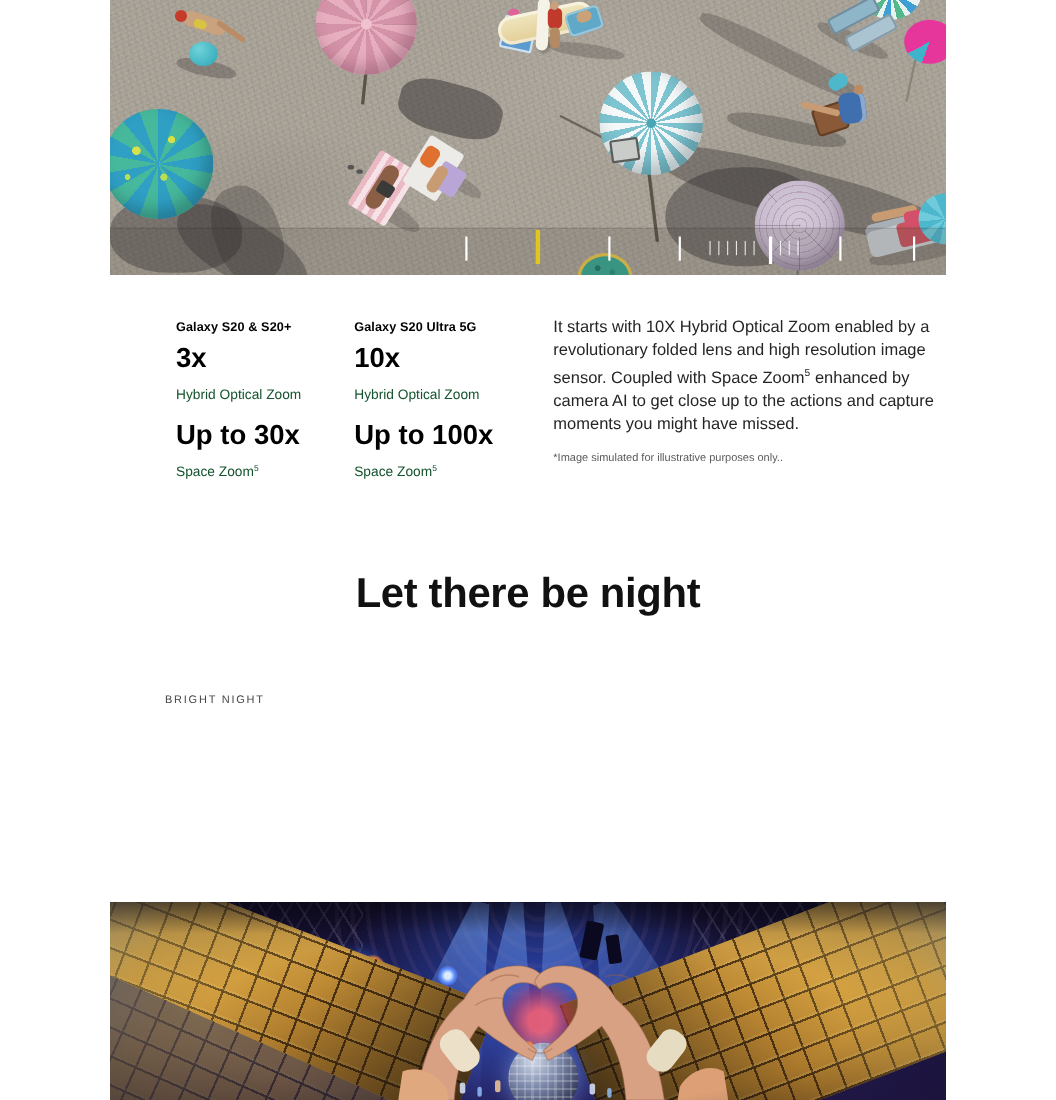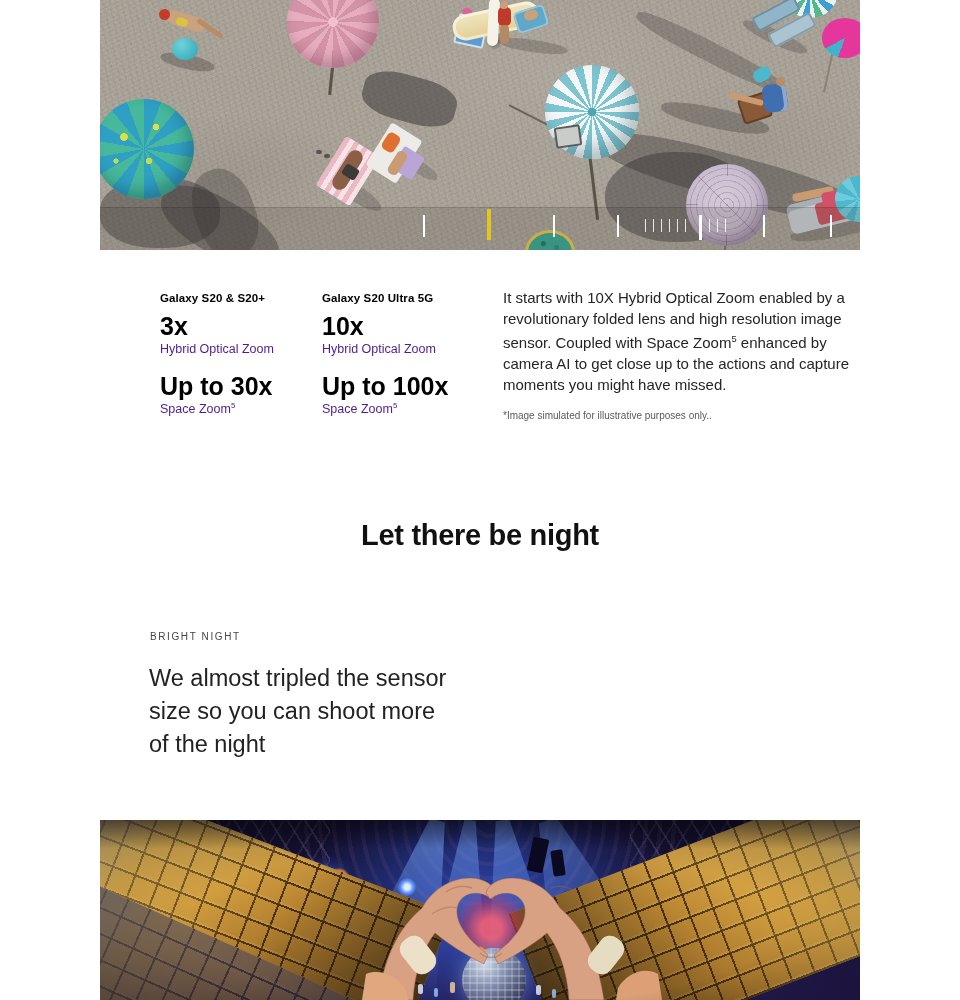--- a/index.html
+++ b/index.html
@@ -28,28 +28,28 @@
   .ruler{position:absolute;left:0;top:213px;width:760px;height:34px;}
   .tick{position:absolute;top:2px;width:2px;height:22px;background:#fff;}
   .tick.fine{top:6px;width:1px;height:13px;opacity:.85;}
   .tick.major{width:3px;height:25px;}
   .tick.highlight{top:-4px;width:4px;height:31px;background:#e3c61d;}
 
   
   .spec-col{position:absolute;top:292px;}
   .spec-model{font-size:11.5px;font-weight:bold;color:#000;letter-spacing:.1px;}
   .spec-value{font-size:25px;font-weight:bold;color:#000;margin-top:9px;line-height:1.1;}
-  .spec-label{font-size:12.5px;color:#4c1d95;margin-top:1px;}
+  .spec-label{font-size:12.5px;color:#14532d;margin-top:11px;}
   .spec-value.v2{margin-top:17px;}
   .zoom-copy{position:absolute;left:503px;top:287px;width:362px;}
   .zoom-desc{margin:0;font-size:15px;line-height:21px;color:#252525;}
   .zoom-desc sup,.spec-label sup{font-size:62%;}
   .footnote{margin:15px 0 0 0;font-size:10px;color:#5a5a5a;}
   .night-heading{position:absolute;left:100px;top:519px;width:760px;text-align:center;
-                 font-size:29px;font-weight:bold;color:#111;letter-spacing:-.3px;}
+                 font-size:38px;font-weight:bold;color:#111;letter-spacing:-.3px;}
   .eyebrow{position:absolute;left:150px;top:631px;font-size:10px;color:#454545;letter-spacing:1.6px;}
   .night-headline{position:absolute;left:149px;top:662px;width:305px;
                   font-size:23.5px;line-height:33px;color:#222;}
   .night-body{position:absolute;left:503px;top:666px;width:364px;margin:0;
               font-size:15px;line-height:21px;color:#252525;}
 
   
   .concert{left:100px;top:820px;width:760px;height:180px;
     background:
       radial-gradient(ellipse 300px 190px at 51% 48%, rgba(46,80,200,.85) 0%, rgba(40,60,170,0) 65%),
@@ -249,21 +249,20 @@
     <div class="spec-label"><span>Space Zoom</span><sup>5</sup></div>
   </div>
 
   <div class="zoom-copy">
     <p class="zoom-desc"><span>It starts with 10X Hybrid Optical Zoom enabled by a revolutionary folded lens and high resolution image sensor. Coupled with Space Zoom</span><sup>5</sup><span> enhanced by camera AI to get close up to the actions and capture moments you might have missed.</span></p>
     <p class="footnote">*Image simulated for illustrative purposes only..</p>
   </div>
 
   <h2 class="night-heading" style="margin:0;">Let there be night</h2>
   <div class="eyebrow">BRIGHT NIGHT</div>
-  <div class="night-headline">We almost tripled the sensor size so you can shoot more of the night</div>
 
   <div class="photo concert">
     <div class="ceiling"></div>
     <div class="truss" style="left:0;top:0;width:230px;height:70px;"></div>
     <div class="truss" style="right:0;top:0;width:230px;height:75px;"></div>
 
     <div class="beam" style="left:290px;width:95px;height:185px;transform:rotate(15deg);"></div>
     <div class="beam" style="left:335px;width:70px;height:185px;transform:rotate(5deg);opacity:.9;"></div>
     <div class="beam" style="left:360px;width:85px;height:185px;transform:rotate(-8deg);opacity:.85;"></div>
     <div class="beam" style="left:390px;width:115px;height:185px;transform:rotate(-20deg);opacity:.7;"></div>

